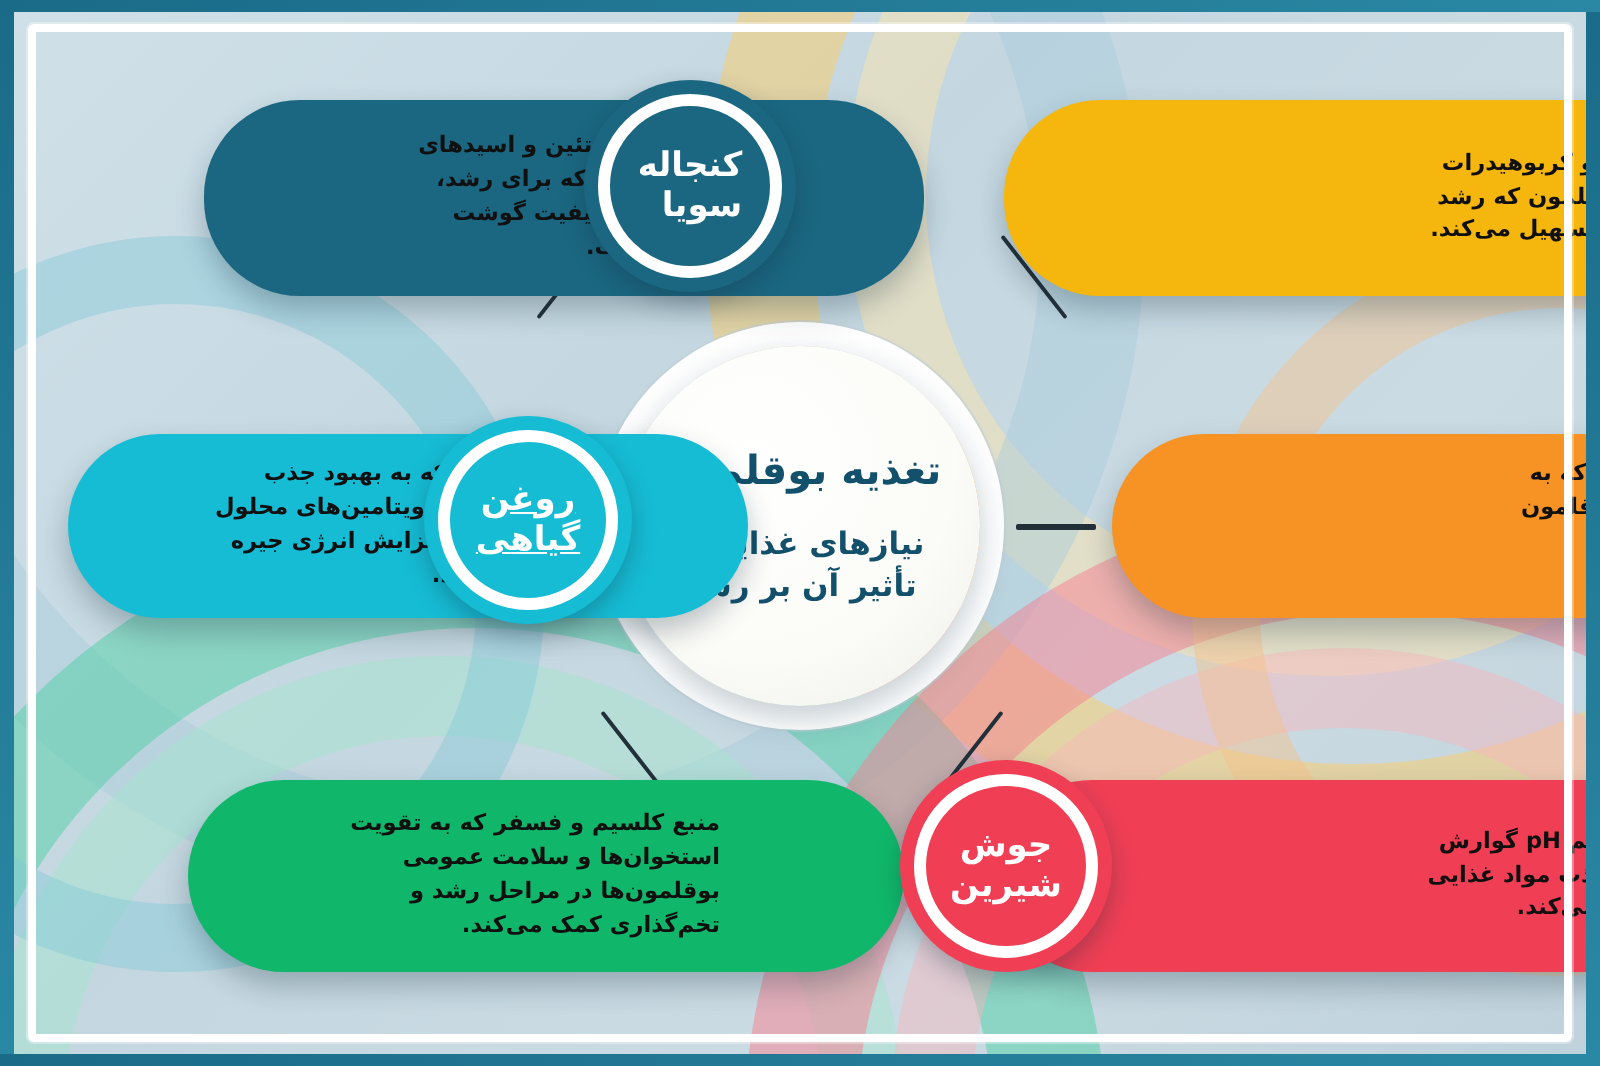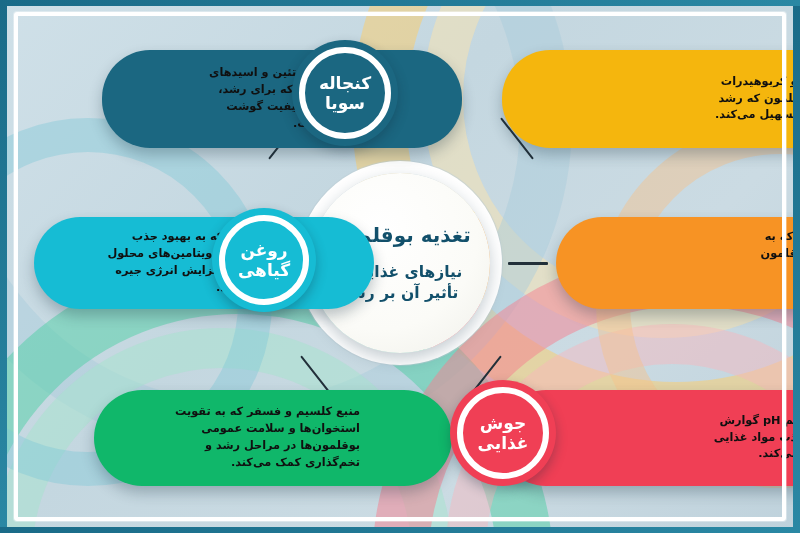--- a/index.html
+++ b/index.html
@@ -122,21 +122,21 @@
   .c-teal   {background:#1b6781;}
   .c-amber  {background:#f5b60d;}
   .c-cyan   {background:#16bcd4;}
   .c-orange {background:#f79324;}
   .c-green  {background:#10b76a;}
   .c-red    {background:#f03f55;}
 
   
   
   #n-soy .pill{left:0px;  top:24px; width:252px;height:98px;padding:0 92px 0 16px;}
-  #n-soy .badge{left:190px;top:14px;width:106px;height:106px;}
+  #n-soy .badge{left:190px;top:14px;width:106px;height:106px;text-align:right;}
   
   #n-corn .pill{left:50px; top:24px; width:298px;height:98px;padding:0 16px 0 96px;}
   #n-corn .badge{left:0px; top:14px;width:106px;height:106px;}
   
   #n-oil .pill{left:0px;  top:14px; width:238px;height:92px;padding:0 88px 0 14px;}
   #n-oil .badge{left:178px;top:5px; width:104px;height:104px;}
   
   #n-meat .pill{left:48px;top:14px; width:292px;height:92px;padding:0 14px 0 92px;}
   #n-meat .badge{left:0px; top:5px; width:104px;height:104px;}
   
@@ -219,21 +219,21 @@
 
   <div class="node" id="n-oil" style="left:34px;top:203px;width:290px;height:120px;">
     <div class="pill c-cyan">
       <div class="desc">منبع چربی که به بهبود جذب
 و استفاده از ویتامین‌های محلول
 در چربی و افزایش انرژی جیره
 کمک می‌کند.</div>
     </div>
     <div class="badge c-cyan">
       <div class="inner"></div>
-      <span style="white-space:pre-line;">روغن
+      <span style="white-space:pre-line;text-decoration:underline;">روغن
 گیاهی</span>
     </div>
   </div>
 
   <div class="node" id="n-meat" style="left:508px;top:203px;width:300px;height:120px;">
     <div class="pill c-orange">
       <div class="desc">منبع پروتئین با کیفیت بالا که به
 تامین نیازهای پروتئینی بوقلمون
 در مراحل رشد و تولید مثل
 کمک می‌کند.</div>
@@ -251,21 +251,21 @@
 
   <div class="node" id="n-soda" style="left:450px;top:372px;width:350px;height:130px;">
     <div class="pill c-red">
       <div class="desc">ماده‌ای که به تنظیم pH گوارش
 و بهبود هضم و جذب مواد غذایی
 بوقلمون‌ها کمک می‌کند.</div>
     </div>
     <div class="badge c-red">
       <div class="inner"></div>
       <span style="white-space:pre-line;">جوش
-غذایی</span>
+شیرین</span>
     </div>
   </div>
 
   <div class="edge l"></div>
   <div class="edge r"></div>
   <div class="edge t"></div>
   <div class="edge b"></div>
   <div class="frame"></div>
 
 </div>

